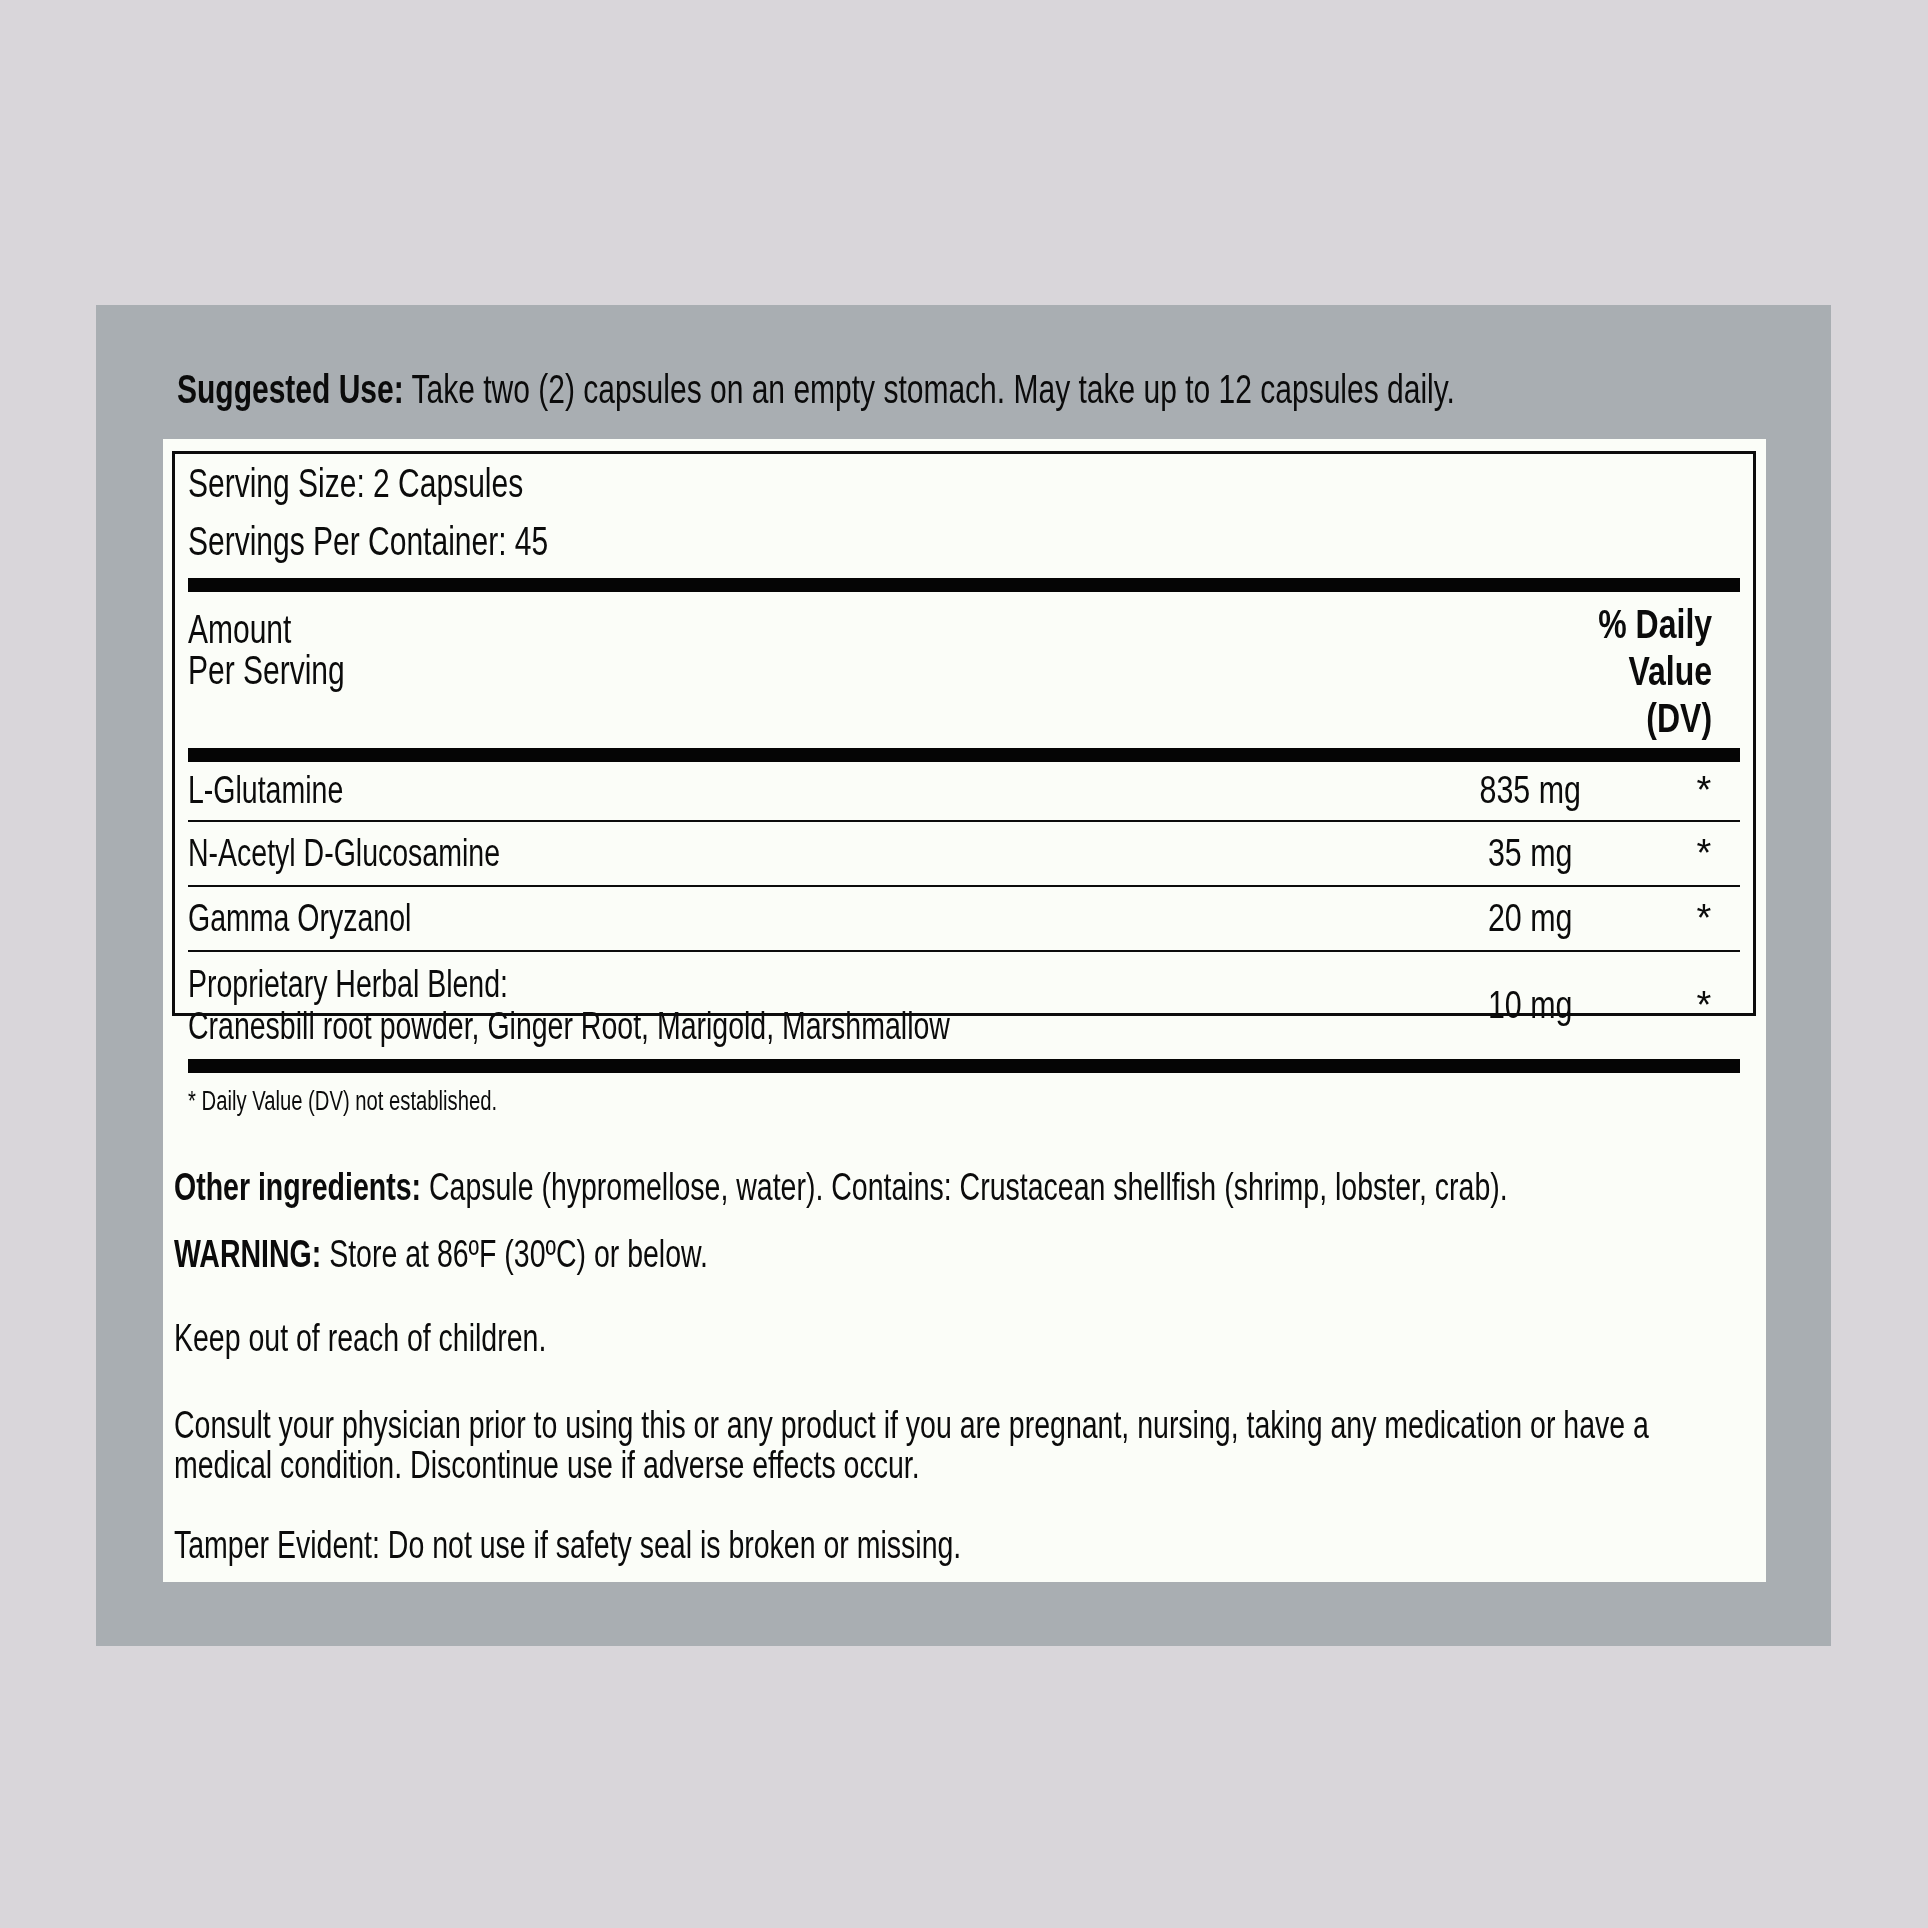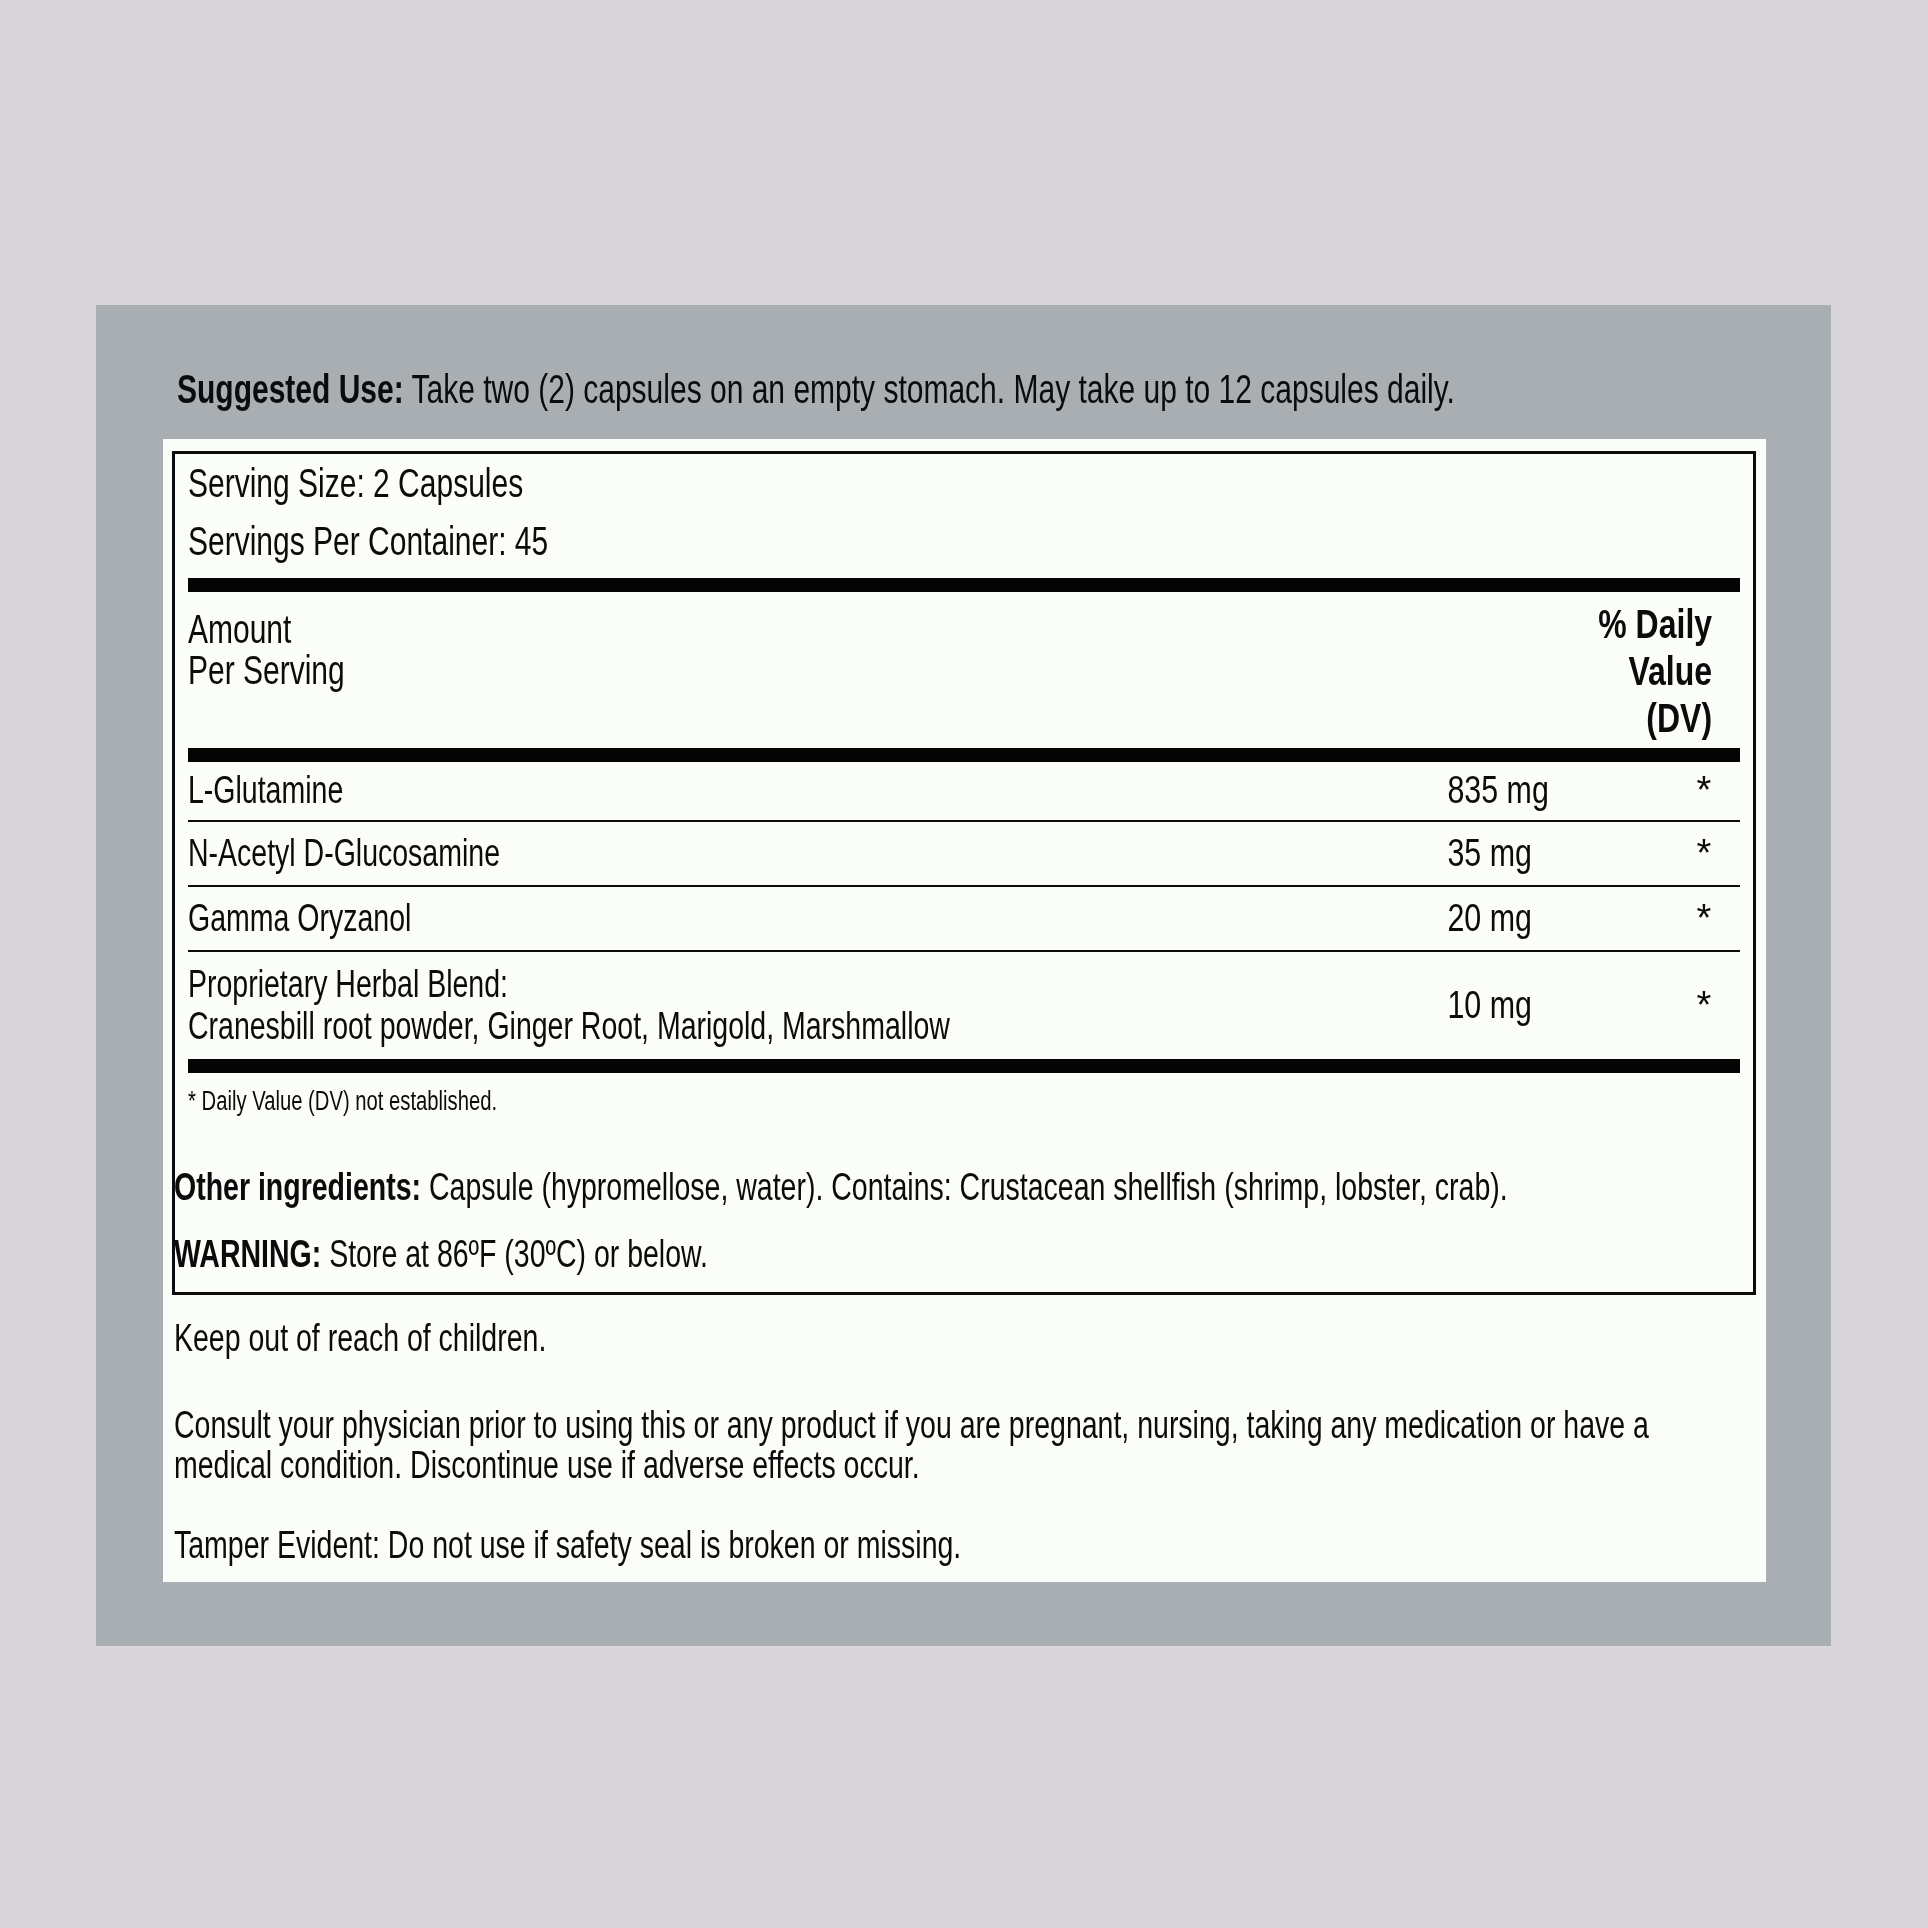--- a/index.html
+++ b/index.html
@@ -35,21 +35,21 @@
   .white-label {
     position: absolute;
     left: 67px; top: 134px;
     width: 1603px; height: 1143px;
     background: #fbfdf8;
   }
 
   .facts-box {
     position: absolute;
     left: 8.5px; top: 12.2px;
-    width: 1584px; height: 844px;
+    width: 1584px; height: 565px;
     border: 3.8px solid #0c0c0c;
     box-sizing: border-box;
   }
   .inner { margin: 0 13px; }
 
   .sv { font-size: 40px; line-height: 58px; }
 
   .bar  { height: 14px; background: #050505; }
   .bar-m { margin-top: 7.5px; }
 
@@ -59,21 +59,21 @@
                text-align: right; padding-right: 34px; }
 
   .row  { display: flex; align-items: center; font-size: 38px; }
   .row-sep { border-bottom: 2.8px solid #0c0c0c; }
   .r1 { height: 58px; }
   .r2 { height: 63px; }
   .r3 { height: 63px; }
   .r4 { height: 107px; }
   .row-name { flex: 1; }
   .r4 .row-name { line-height: 42px; align-self: flex-start; padding-top: 11.3px; }
-  .row-amt { width: 207px; text-align: left; }
+  .row-amt { width: 207px; text-align: center; }
   .row-dv  { width: 127px; text-align: center; padding-left: 56px; box-sizing: border-box; }
 
   .footnote { font-size: 27px; line-height: 56px; }
 
   .note-line {
     position: absolute;
     left: 11.3px;
     font-size: 38px; line-height: 40px;
   }
   .n-other   { top: 728px; }

